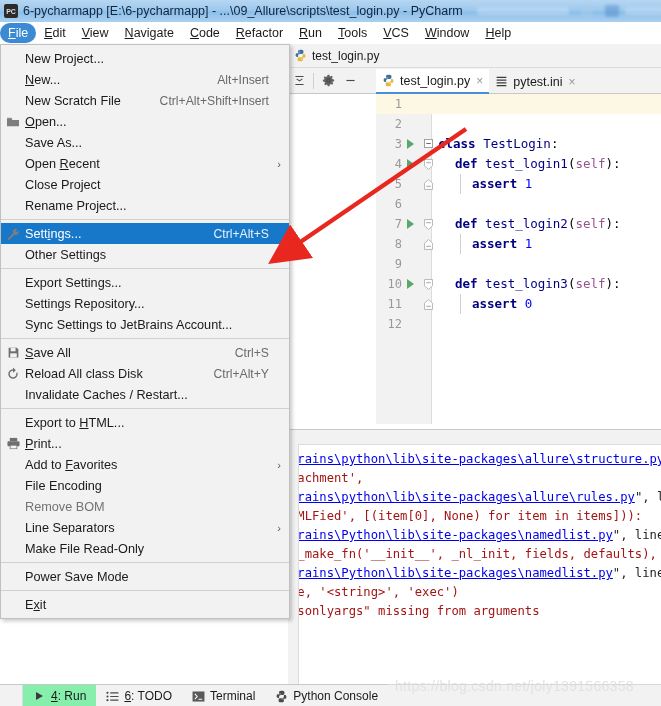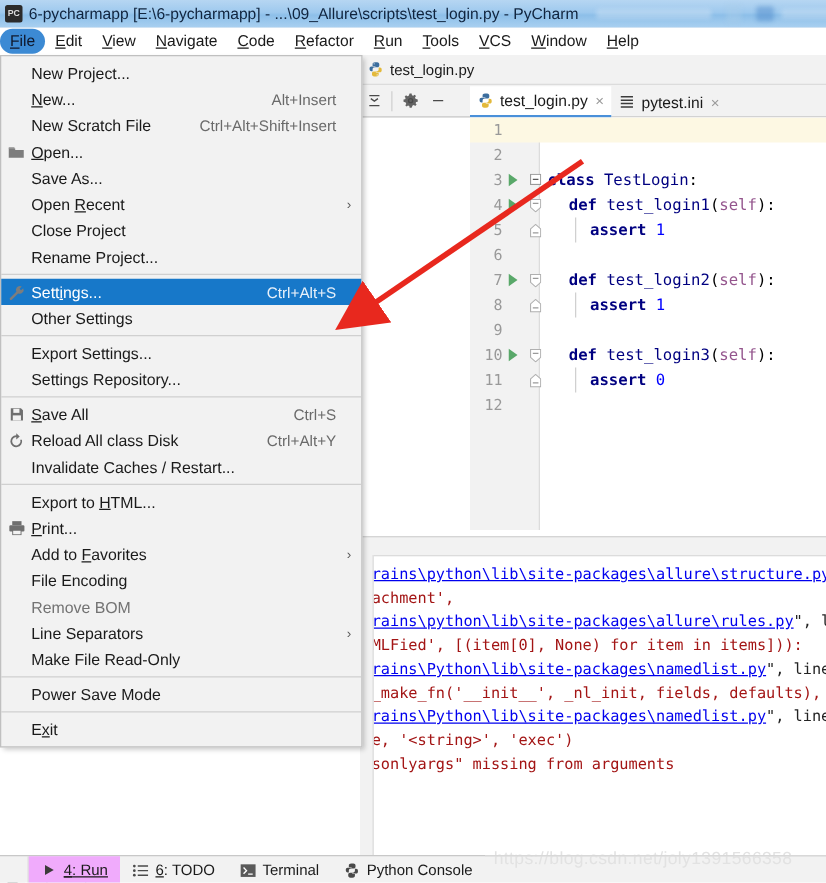--- a/index.html
+++ b/index.html
@@ -39,21 +39,21 @@
 
   
   #menubar{
     position:absolute;left:0;top:22px;width:661px;height:22px;
     background:#ffffff;border-bottom:1px solid #e6e6e6;
     display:flex;align-items:center;
   }
   #menubar .mi{
     padding:2px 8px;font-size:12.5px;color:#1a1a1a;line-height:16px;cursor:default;
   }
-  #menubar .mi.active{background:#3c8ad4;color:#0f172a;border-radius:10px;}
+  #menubar .mi.active{background:#3c8ad4;color:#ffffff;border-radius:10px;}
   #menubar .mi u{text-decoration:underline;}
 
   
   #ide{
     position:absolute;left:0;top:44px;width:632px;height:640px;background:#ffffff;
   }
   
   #breadcrumb{
     position:absolute;left:288px;top:0;width:373px;height:24px;background:#f2f2f2;
     border-bottom:1px solid #dcdcdc;display:flex;align-items:center;padding-left:6px;box-sizing:border-box;
@@ -140,21 +140,21 @@
   #runcols .c{position:absolute;top:0;width:1px;height:44px;background:#c8c8c8;}
   #runcols .msg{position:absolute;left:50px;top:2px;font-family:"DejaVu Sans Mono","Liberation Mono",monospace;font-size:12.2px;color:#0000c0;white-space:pre;}
 
   
   #statusbar{
     position:absolute;left:0;top:684px;width:661px;height:22px;background:#f2f2f2;
     border-top:1px solid #c8c8c8;display:flex;align-items:center;
   }
   #statusbar .sgap{width:22px;height:100%;border-right:1px solid #dcdcdc;}
   .sbtn{height:22px;display:flex;align-items:center;padding:0 10px;font-size:12px;color:#1a1a1a;gap:5px;}
-  .sbtn.active{background:#f0abfc;text-decoration:underline;}
+  .sbtn.active{background:#86efac;}
   .sbtn .gi{display:inline-flex;align-items:center;justify-content:center;width:13px;height:13px;color:#4a4a4a;font-size:11px;}
   .sbtn u{text-decoration:underline;}
   .tri{width:0;height:0;border-left:7px solid #3b3b3b;border-top:4.5px solid transparent;border-bottom:4.5px solid transparent;}
 
   
   #filemenu{
     position:absolute;left:0;top:44px;width:290px;
     background:#f2f2f2;border:1px solid #c0c0c0;box-shadow:2px 2px 4px rgba(0,0,0,.22);
     box-sizing:border-box;z-index:30;padding:3px 0 3px 0;
   }
@@ -371,20 +371,23 @@
       <span class="flabel">Other Settings</span>
       <span class="farrow">›</span>
     </div>
     <div class="fm-sep"></div>
     <div class="fm-item">
       <span class="flabel">Export Settings...</span>
     </div>
     <div class="fm-item">
       <span class="flabel">Settings Repository...</span>
     </div>
+    <div class="fm-item">
+      <span class="flabel">Sync Settings to JetBrains Account...</span>
+    </div>
     <div class="fm-sep"></div>
     <div class="fm-item">
       <span class="ficon">
         <svg width="13" height="13" viewBox="0 0 16 16">
           <path d="M2 2h10l2 2v10H2z" fill="#6f6f6f"></path>
           <rect x="4.5" y="2.5" width="6" height="4" fill="#f2f2f2"></rect>
           <rect x="4" y="9" width="8" height="5" fill="#f2f2f2"></rect>
         </svg>
       </span>
       <span class="flabel"><u>S</u>ave All</span>

